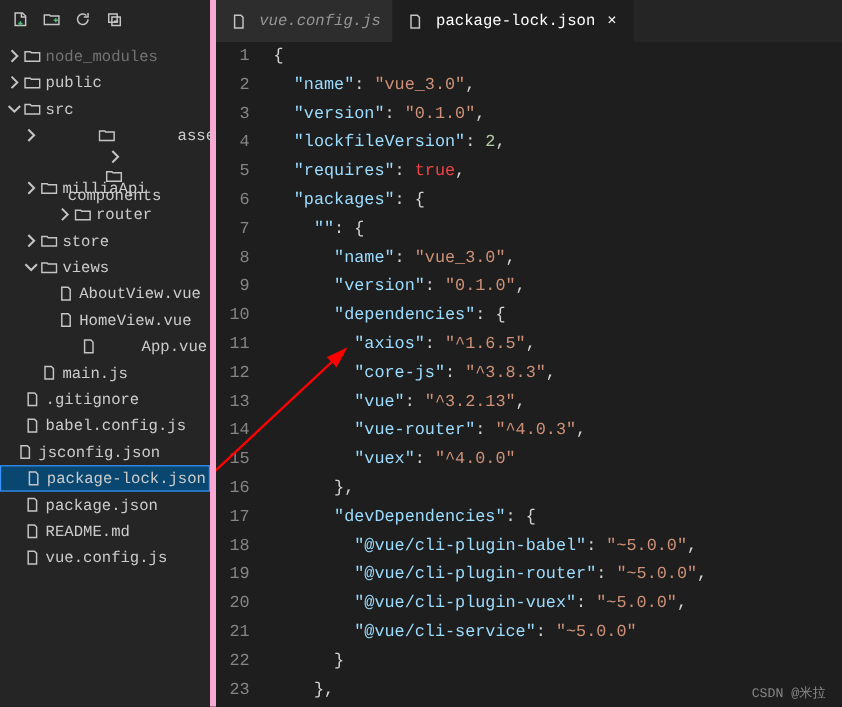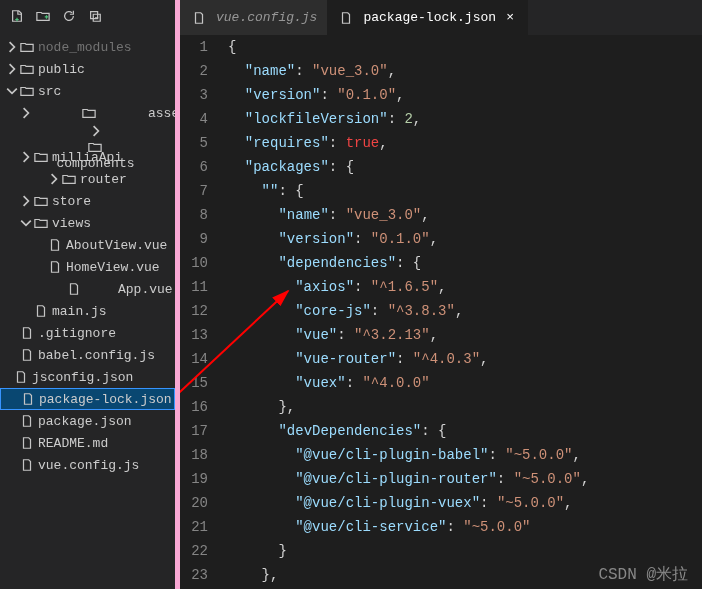--- a/index.html
+++ b/index.html
@@ -24,21 +24,21 @@
 .gutter { width:42px; background:#1e1e1e; text-align:right; color:#858585; padding:0 14px 0 0; font-size:14px; }
 .gutter .ln { height:24px; line-height:24px; }
 .code { flex:1; background:#1e1e1e; font-size:14px; line-height:24px; padding-left:6px; }
 .code .row { height:24px; white-space:pre; }
 .p { color:#d4d4d4; } 
 .k { color:#9cdcfe; } 
 .s { color:#ce9178; } 
 .n { color:#b5cea8; } 
 .kw { color:#ef4444; } 
 svg.arrow { position:absolute; pointer-events:none; top:0; left:0; }
-.watermark { position:absolute; right:14px; bottom:4px; font-size:16px; color:#888;}
+.watermark { position:absolute; right:14px; bottom:4px; font-size:11px; color:#888;}
 
 .svg-ico { width:14px; height:14px; fill:none; stroke:#c5c5c5; stroke-width:1.4; }
 </style>
 </head>
 <body>
 
 <div class="container">
   <aside class="sidebar">
     <div class="sb-toolbar">
       <span class="ico">

